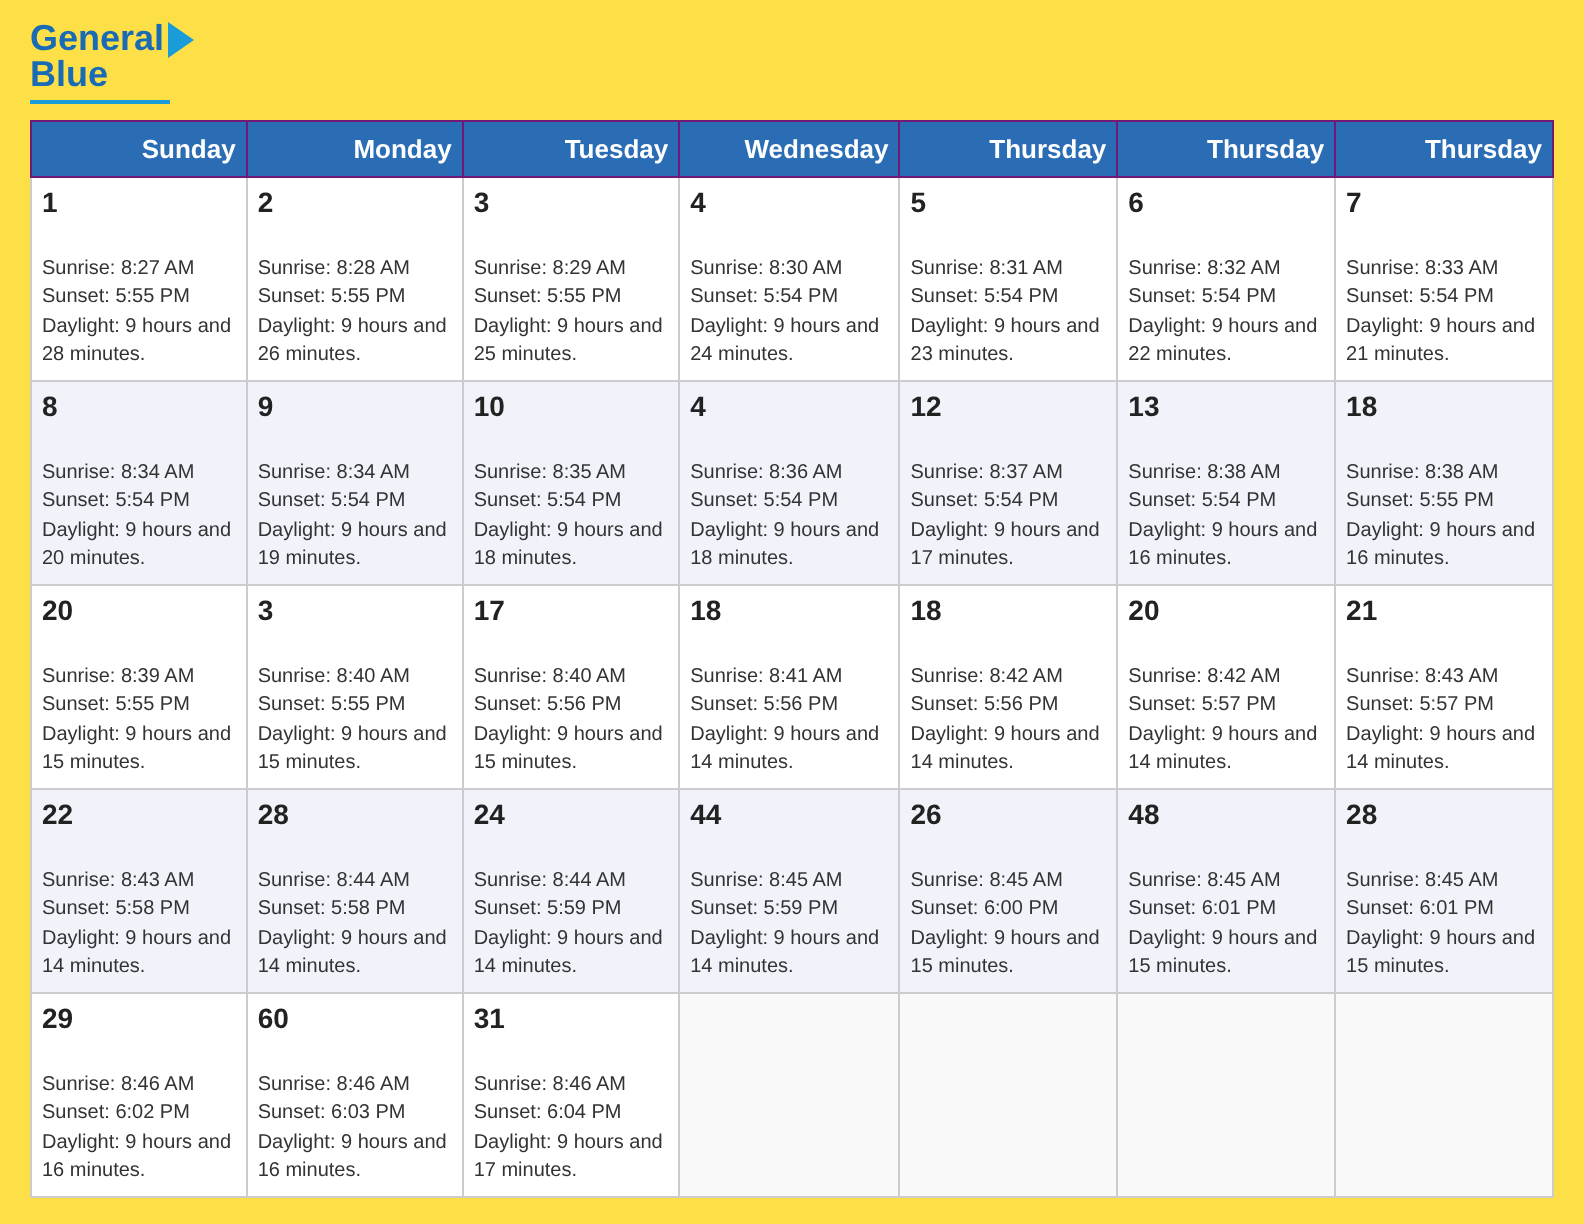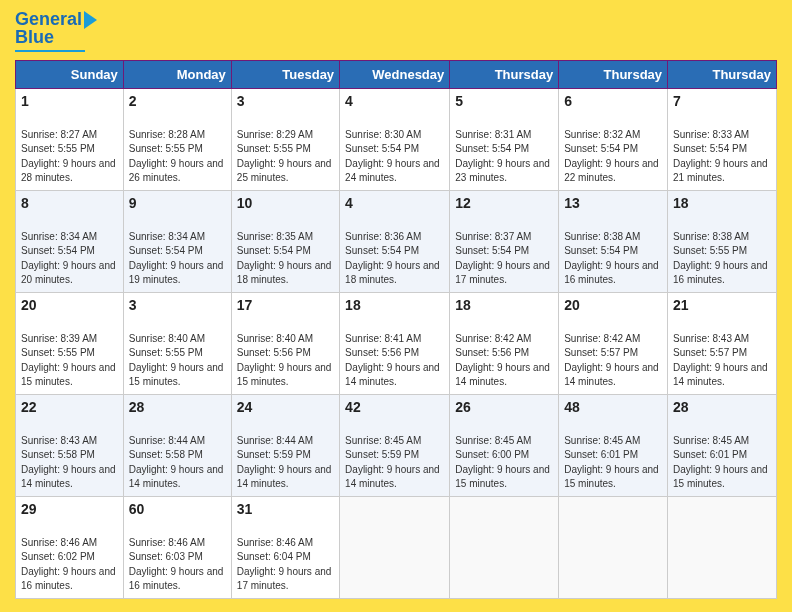--- a/index.html
+++ b/index.html
@@ -336,21 +336,21 @@
         </td>
           <td>
           <span class="day-number">24</span>
           <div class="day-info">
             Sunrise: 8:44 AM<br>
             Sunset: 5:59 PM<br>
             Daylight: 9 hours and 14 minutes.
           </div>
         </td>
           <td>
-          <span class="day-number">42</span>
+          <span class="day-number">44</span>
           <div class="day-info">
             Sunrise: 8:45 AM<br>
             Sunset: 5:59 PM<br>
             Daylight: 9 hours and 14 minutes.
           </div>
         </td>
           <td>
           <span class="day-number">26</span>
           <div class="day-info">
             Sunrise: 8:45 AM<br>

